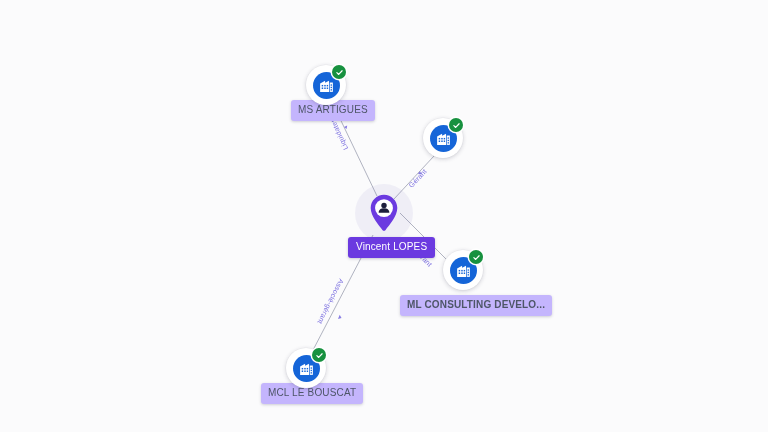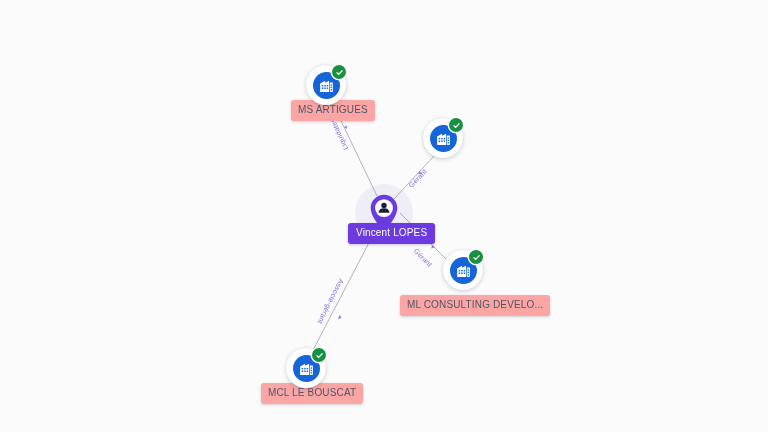--- a/index.html
+++ b/index.html
@@ -93,21 +93,21 @@
   .person-pin {
     position: relative;
     width: 42px;
     height: 42px;
   }
   .person-pin svg { display: block; }
 
   
   .node-label {
     position: absolute;
-    background: #fca5a5;
+    background: #c4b5fd;
     color: #4e5668;
     font-size: 10px;
     letter-spacing: 0.15px;
     line-height: 1;
     padding: 5px 7px 6px 7px;
     border-radius: 3px;
     white-space: nowrap;
     box-shadow: 0 1px 3px rgba(40,40,70,0.22);
     z-index: 5;
   }
@@ -237,21 +237,21 @@
         <rect x="17.8" y="13.8" width="1.9" height="1.9" fill="#1565d8"></rect>
         <rect x="17.8" y="17.2" width="1.9" height="1.9" fill="#1565d8"></rect>
       </svg>
     </div>
     <div class="check-badge">
       <svg width="9" height="9" viewBox="0 0 24 24">
         <path d="M5 12.5 L9.8 17.2 L19 7.4" stroke="#ffffff" stroke-width="3.2" fill="none" stroke-linecap="round" stroke-linejoin="round"></path>
       </svg>
     </div>
   </div>
-  <div class="node-label" style="left:400px; top:295px;">ML CONSULTING DEVELO...</div>
+  <div class="node-label" style="left:400px; top:295px;font-weight:bold;">ML CONSULTING DEVELO...</div>
 
   <div class="company-node" style="left:286px; top:348px;">
     <div class="company-disc">
       <svg width="17" height="17" viewBox="0 0 24 24" fill="none">
         <path d="M3 21V9.2L10 5.4V8.2L15.6 5.4V21H3Z" fill="#ffffff"></path>
         <path d="M16.6 7.8H21V21H16.6V7.8Z" fill="#ffffff"></path>
         <rect x="5.2" y="11.2" width="2.1" height="2.1" fill="#1565d8"></rect>
         <rect x="8.8" y="11.2" width="2.1" height="2.1" fill="#1565d8"></rect>
         <rect x="5.2" y="14.8" width="2.1" height="2.1" fill="#1565d8"></rect>
         <rect x="8.8" y="14.8" width="2.1" height="2.1" fill="#1565d8"></rect>
@@ -281,15 +281,15 @@
                  C 27.0 38.0 36.2 27.6 36.2 18.4
                  C 36.2 10.0 29.4 3.2 21 3.2 Z" fill="#6b3ae0"></path>
         <circle cx="21" cy="18.4" r="10.2" fill="#ffffff"></circle>
         <g>
           <circle cx="21" cy="15.3" r="3.1" fill="#1c1e3c"></circle>
           <path d="M14.9 23.6 C 14.9 20.3 17.6 18.6 21 18.6 C 24.4 18.6 27.1 20.3 27.1 23.6 Z" fill="#1c1e3c"></path>
         </g>
       </svg>
     </div>
   </div>
-  <div class="person-label" style="left:348px; top:223px;">Vincent LOPES</div>
+  <div class="person-label" style="left:348px; top:237px;">Vincent LOPES</div>
 
 </div>
 
 </body></html>

